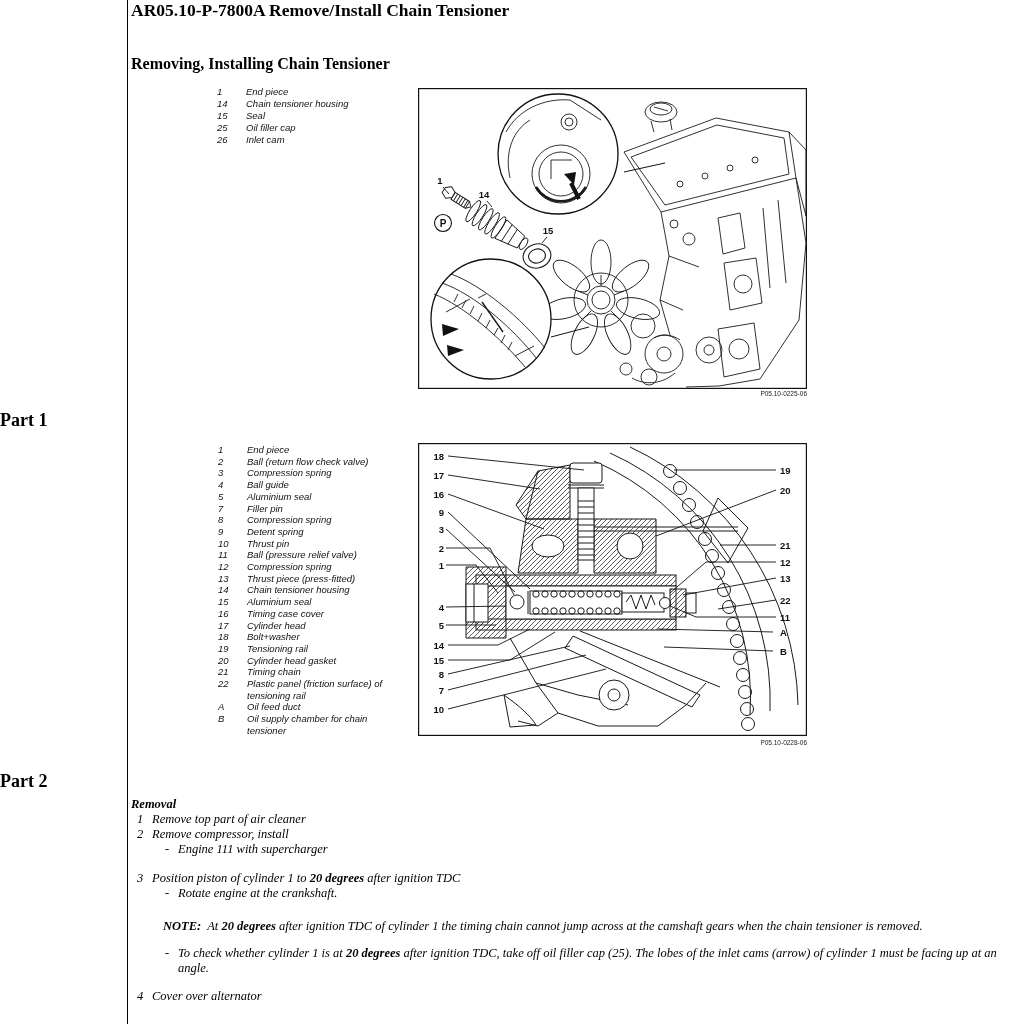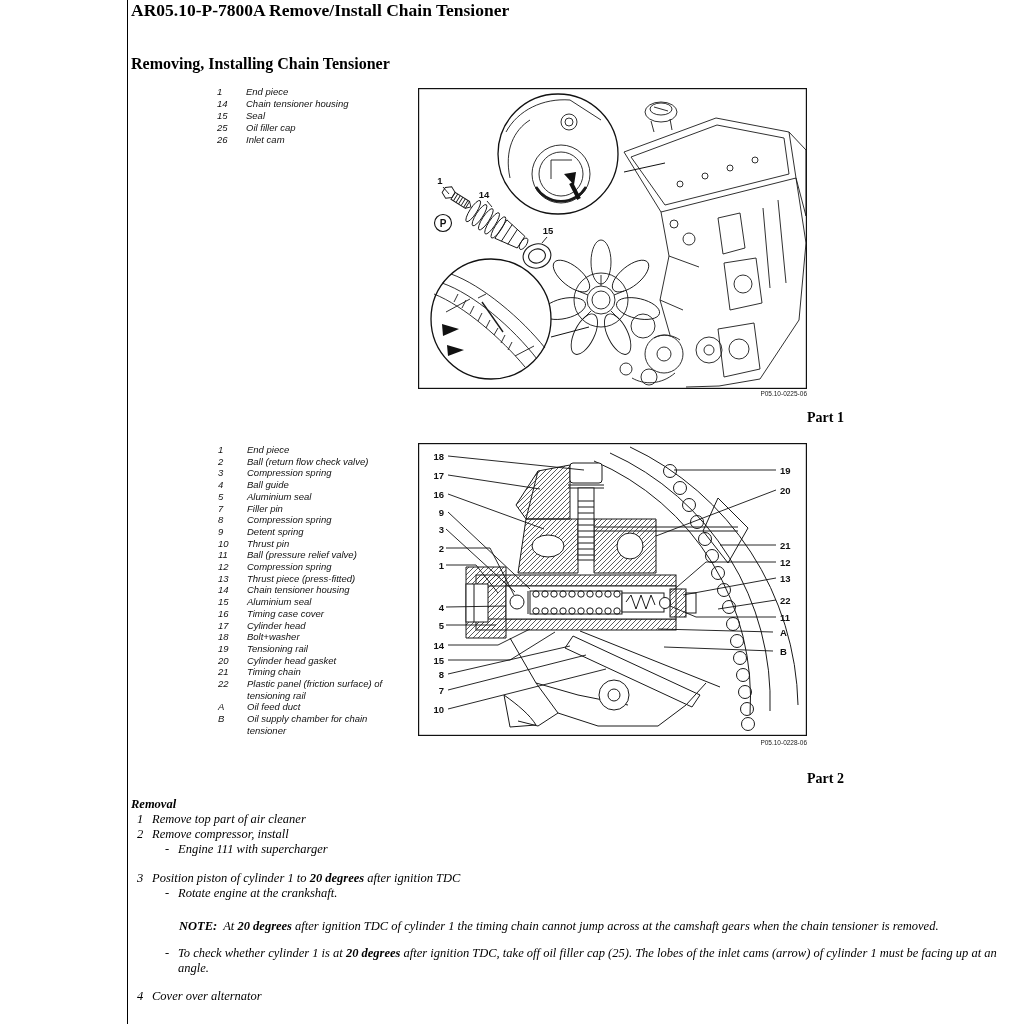--- a/index.html
+++ b/index.html
@@ -20,33 +20,33 @@
   .legend-row { display:flex; }
   .legend-row .num { flex:none; width:29px; }
   .legend-row .lab { width:154px; }
 
   .figbox { position:absolute; }
   .fig1 { left:418px; top:88px; }
   .fig2 { left:418px; top:443px; }
   .figcode { position:absolute; left:418px; width:389px; text-align:right; font:6.5px "Liberation Sans", sans-serif; color:#222; }
   .code1 { top:390px; }
   .code2 { top:739px; }
-  .caption { position:absolute; left:0; width:844px; text-align:right; font-size:14px; font-weight:bold; }
+  .caption { position:absolute; left:0; width:844px; text-align:left; font-size:18px; font-weight:bold; }
   .cap1 { top:410px; }
   .cap2 { top:771px; }
 
   .removal { position:absolute; left:131px; top:797px; width:882px; font-size:12.5px; line-height:15px;font-style:italic; }
   .rhead { font-weight:bold; }
   .step { display:flex; }
   .step .num { flex:none; width:15px; padding-left:6px; }
   .step .txt { flex:1; }
   .sub { display:flex; margin-left:34px; }
   .sub .dash { flex:none; width:13px; }
   .sub .txt { flex:1; }
-  .note { margin-left:48px; margin-top:18px; }
+  .note { margin-left:32px; margin-top:18px; }
   .mt14 { margin-top:14px; }
   .mt13 { margin-top:13px; }
   .mt12 { margin-top:12px; }
   b { font-weight:bold; }
 
   svg { display:block; }
   svg .lbl { font:bold 9.5px "Liberation Sans", sans-serif; fill:#111; }
   svg .lblP { font:bold 10px "Liberation Sans", sans-serif; fill:#111; }
 </style>
 </head>

